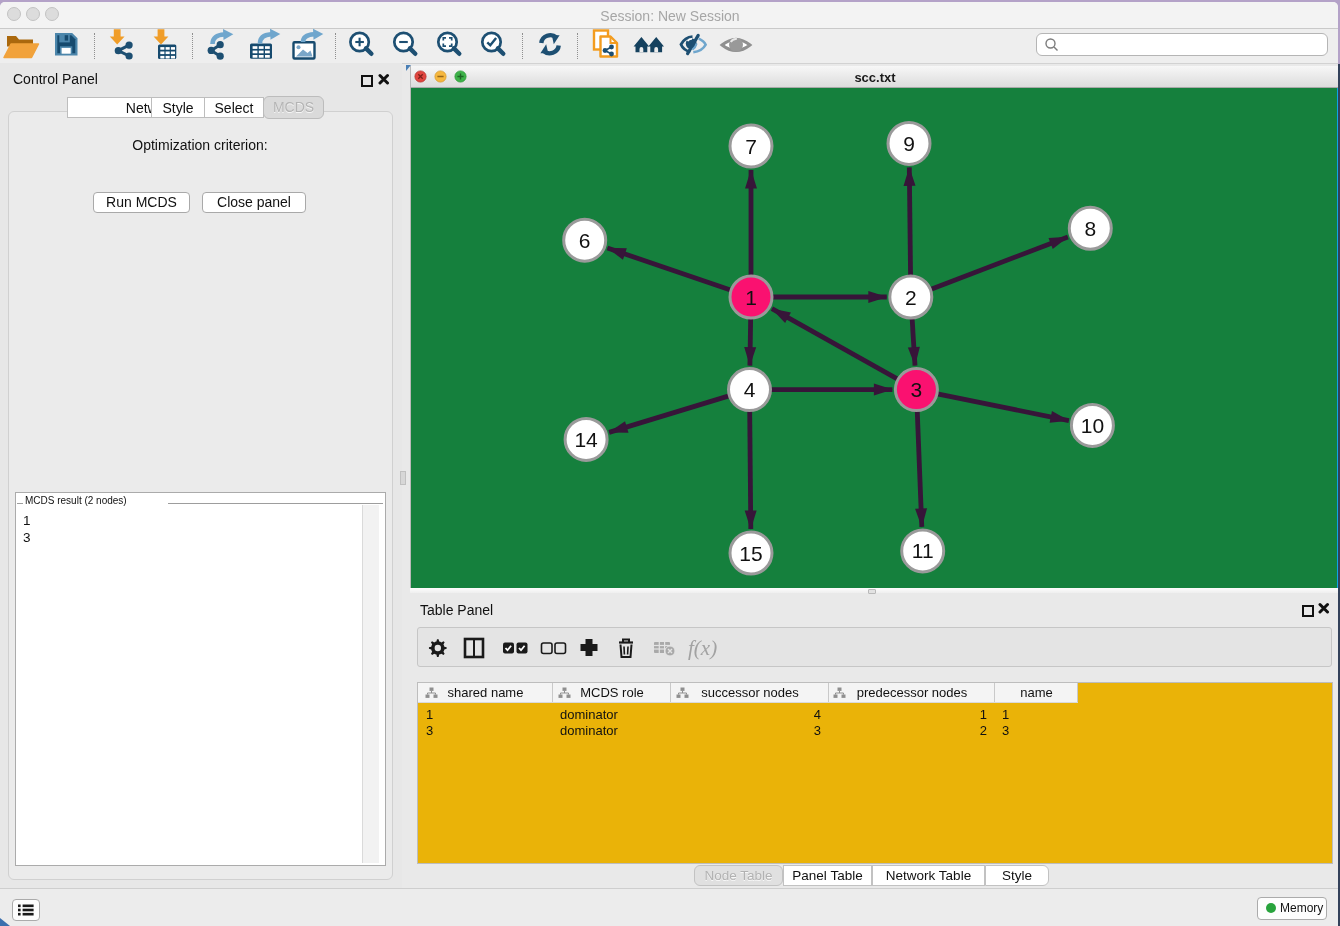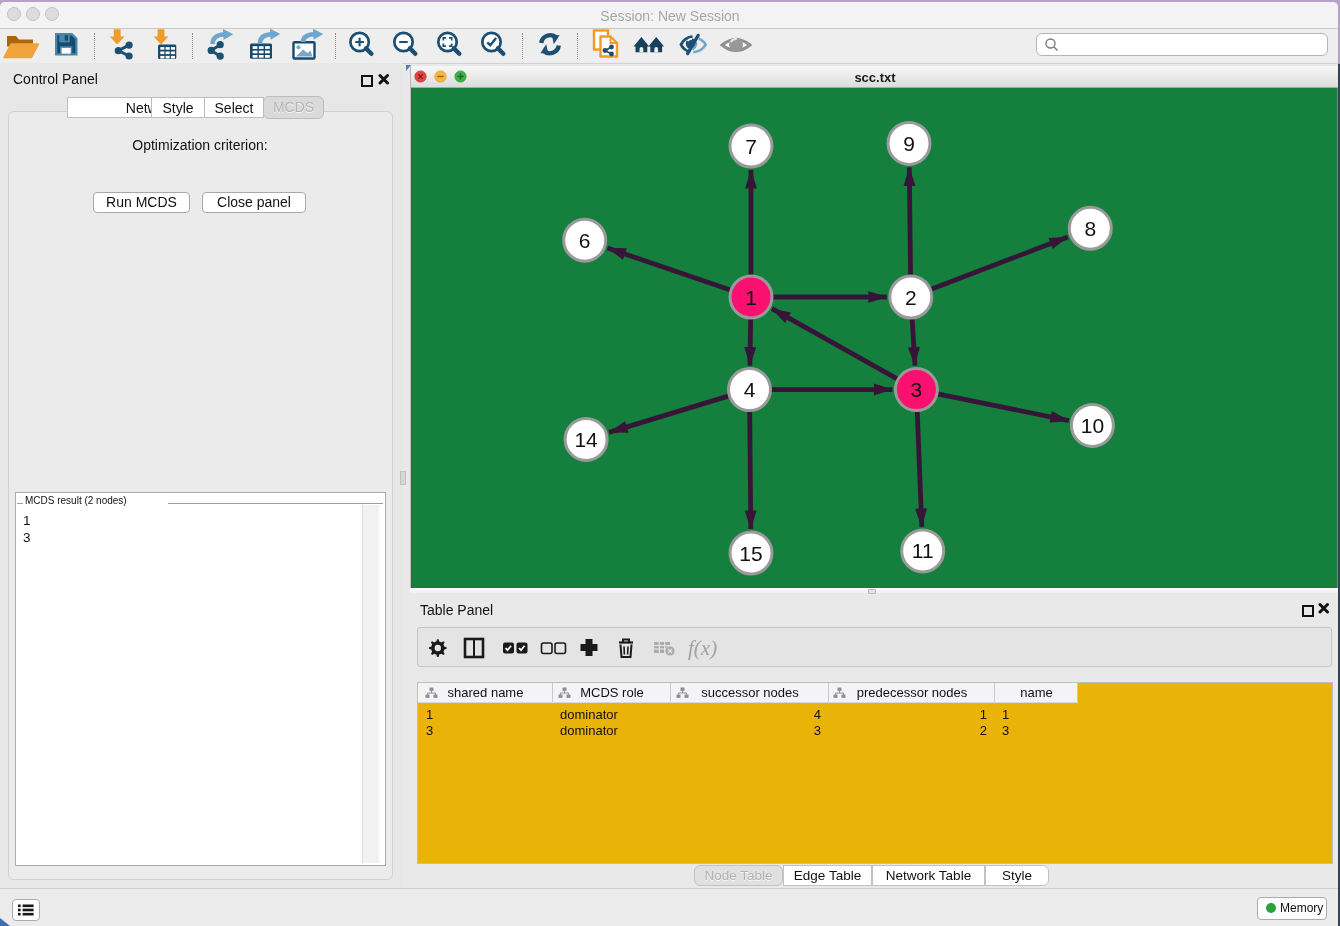--- a/index.html
+++ b/index.html
@@ -352,21 +352,21 @@
       <div class="abs td" style="left:411px;top:24px;width:158px;text-align:right;">1</div>
       <div class="abs td" style="left:584px;top:24px;">1</div>
       <div class="abs td" style="left:8px;top:40px;">3</div>
       <div class="abs td" style="left:142px;top:40px;">dominator</div>
       <div class="abs td" style="left:253px;top:40px;width:150px;text-align:right;">3</div>
       <div class="abs td" style="left:411px;top:40px;width:158px;text-align:right;">2</div>
       <div class="abs td" style="left:584px;top:40px;">3</div>
     </div>
     <div class="abs" id="tp-tabs">
       <div class="btab" style="left:292px;width:87px;background:#e0e0e0;color:#b2b2b2;text-shadow:0 1px 0 #f8f8f8;border-radius:6px;">Node Table</div>
-      <div class="btab" style="left:381px;width:87px;">Edge Table</div>
+      <div class="btab" style="left:381px;width:87px;">Panel Table</div>
       <div class="btab" style="left:470px;width:111px;">Network Table</div>
       <div class="btab" style="left:583px;width:62px;border-radius:0 6px 6px 0;">Style</div>
     </div>
   </div>
 
   <div class="abs" style="left:410px;top:588px;width:928px;height:5px;background:linear-gradient(#fdfdfd,#efefef);"></div>
   <div class="abs" style="left:868px;top:589px;width:6px;height:3px;background:#e2e2e2;border:1px solid #b9b9b9;border-radius:1px;"></div>
   <div class="abs" style="left:400px;top:471px;width:4px;height:12px;background:#d7d7d7;border:1px solid #c0c0c0;"></div>
   <div class="abs" style="left:1338px;top:64px;width:2px;height:862px;background:#33415a;"></div>
   <div class="abs" id="statusbar"></div>

